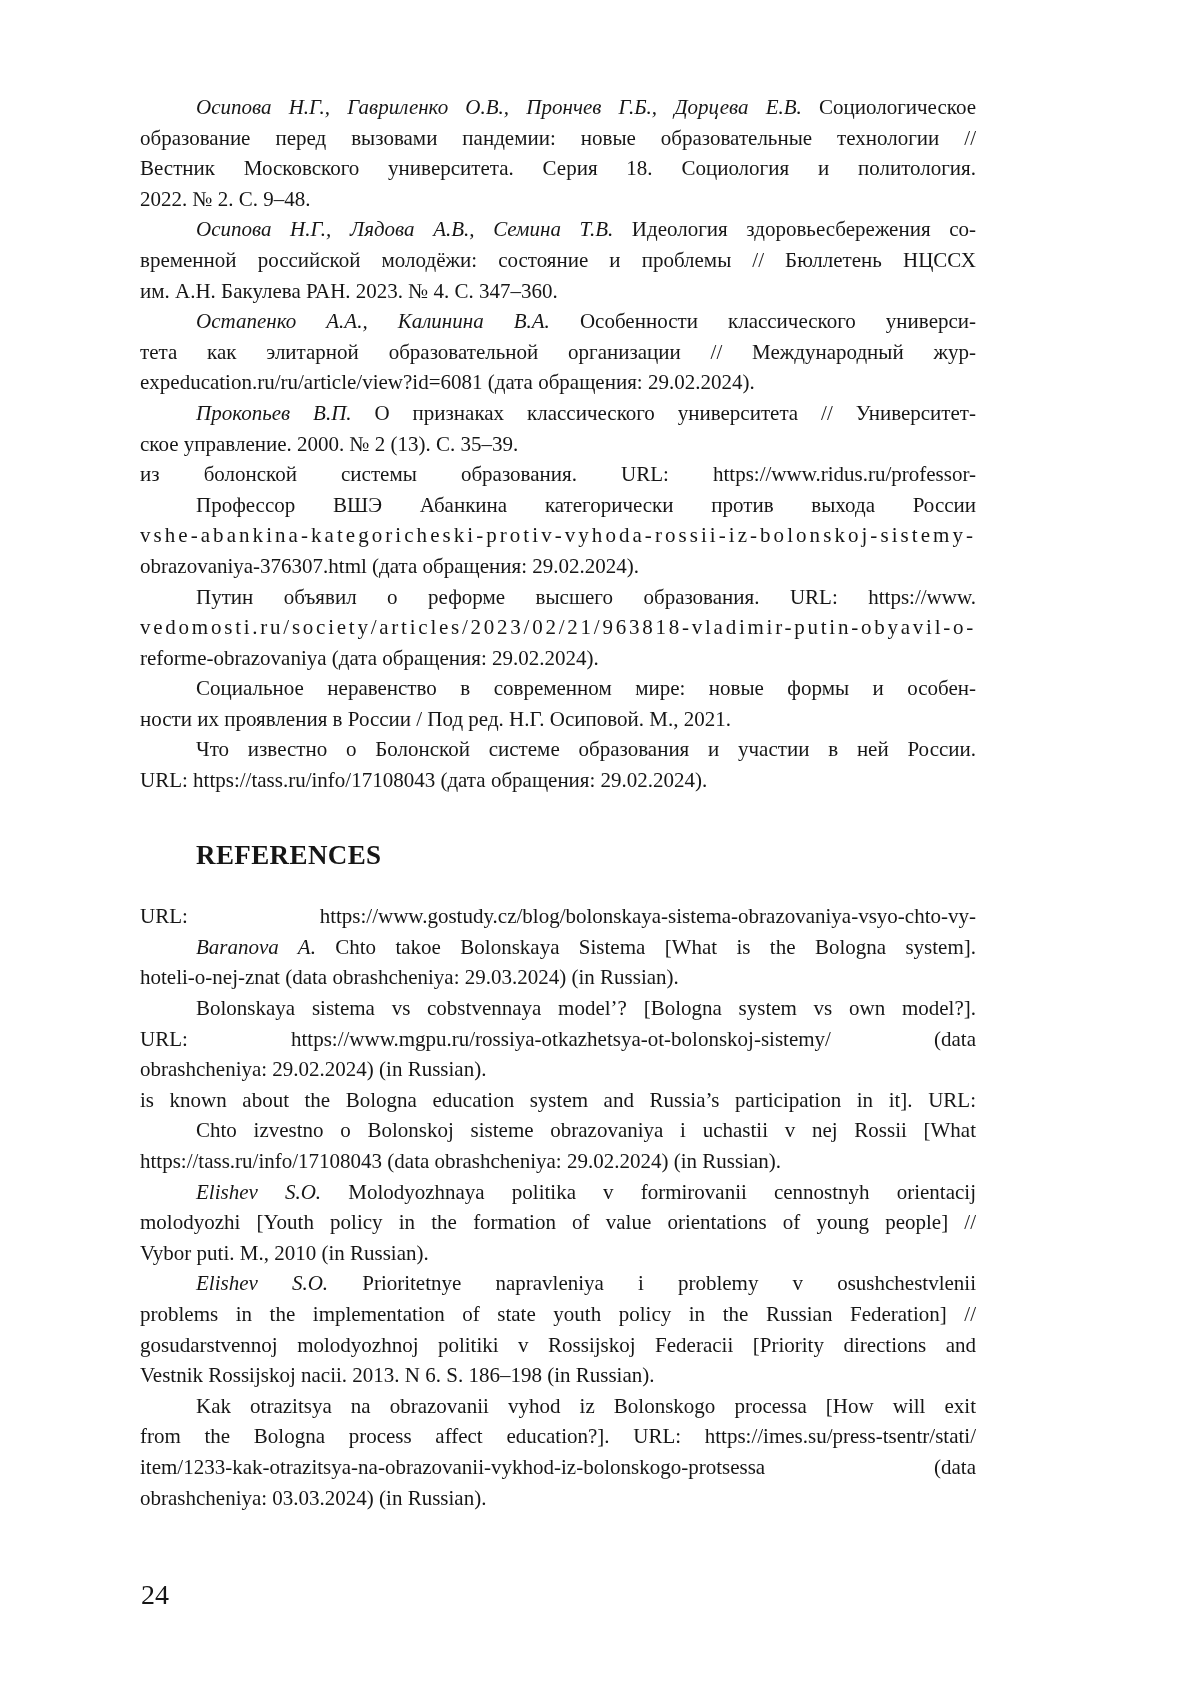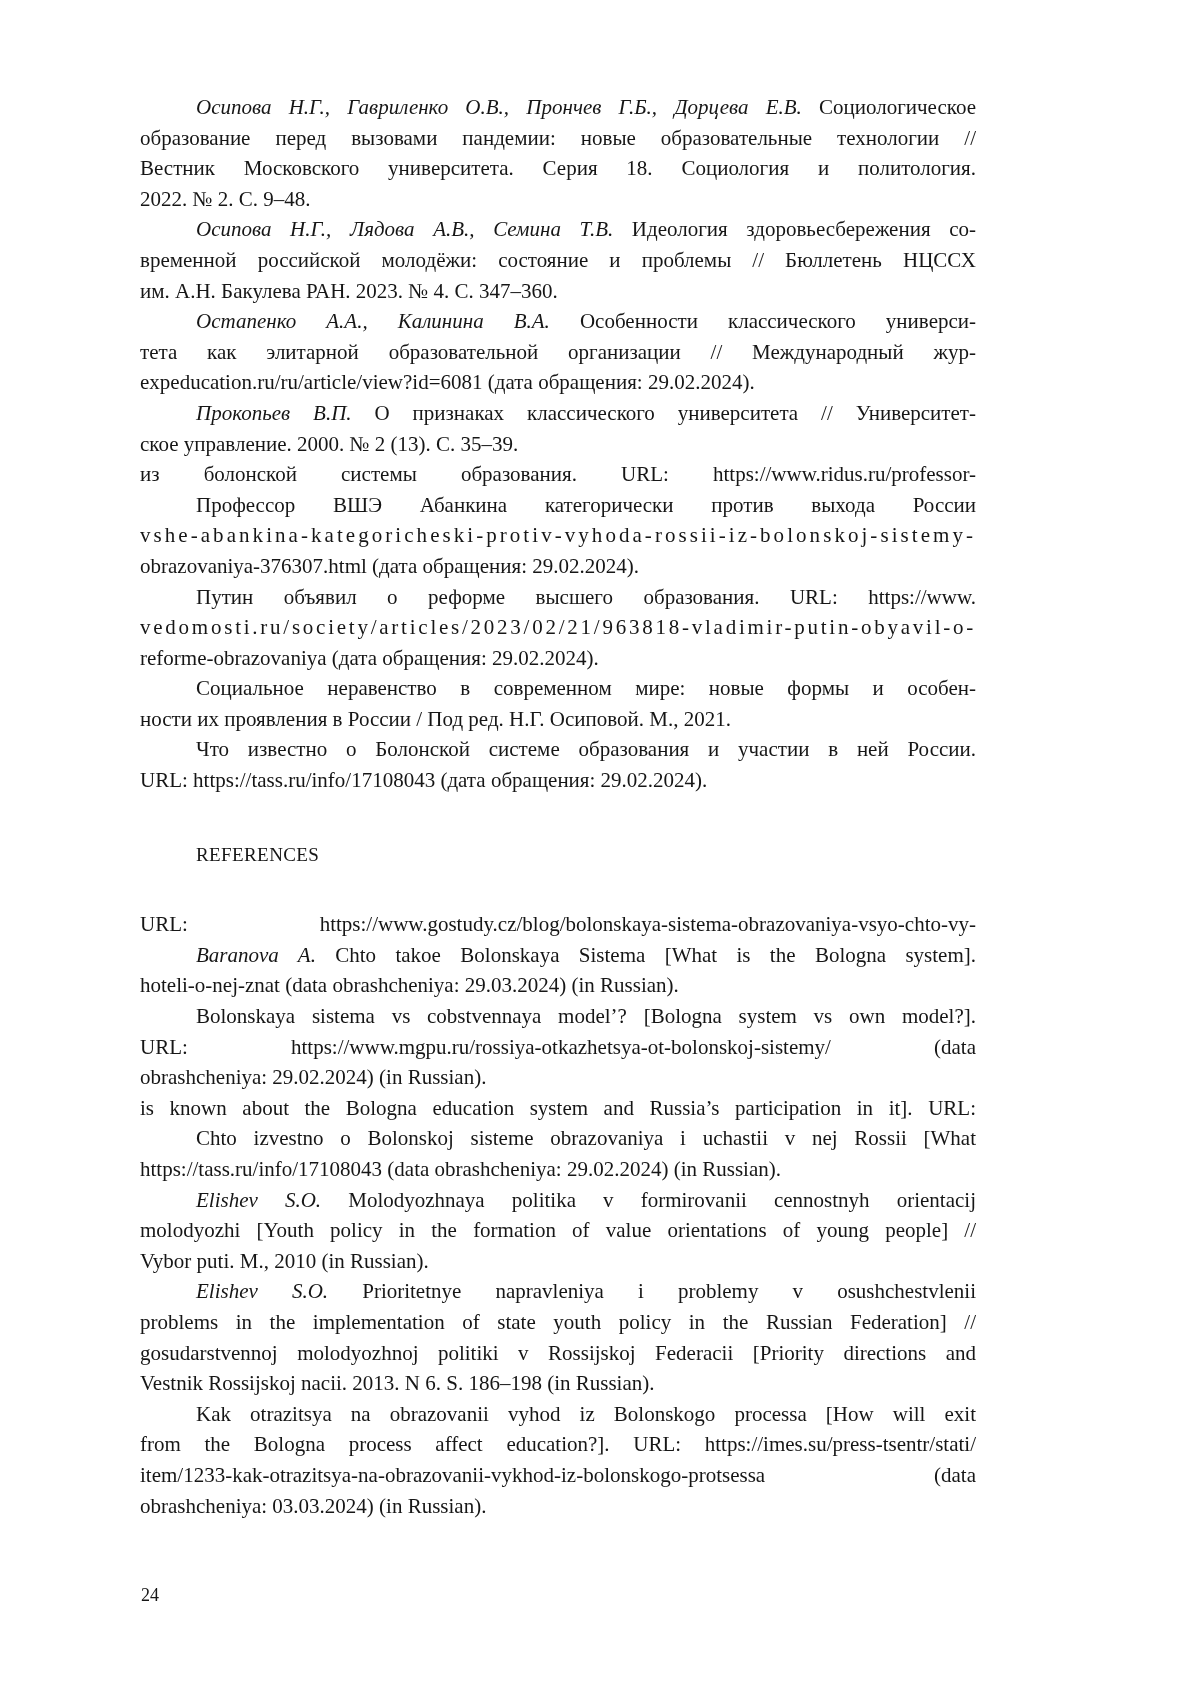--- a/index.html
+++ b/index.html
@@ -30,31 +30,31 @@
     text-align: justify;
     text-align-last: justify;
   }
   .line.last {
     text-align: center;
     text-align-last: left;
   }
   .line.first { text-indent: 56px; }
   .line i { font-style: italic; }
   .refs-heading {
-    font-size: 19px;
+    font-size: 27px;
     line-height: 30.6px;
-    font-weight: normal;
+    font-weight: bold;
     letter-spacing: 0.4px;
-    margin: 44px 0 39px 56px;
+    margin: 44px 0 31px 56px;
   }
   .page-number {
     position: absolute;
     left: 141px;
     top: 1580px;
-    font-size: 18px;
+    font-size: 28px;
     line-height: 30px;
   }
 </style>
 </head>
 <body>
 
 <div class="page">
   <div class="textblock">
     <div id="ru-refs">
         <div class="para">

